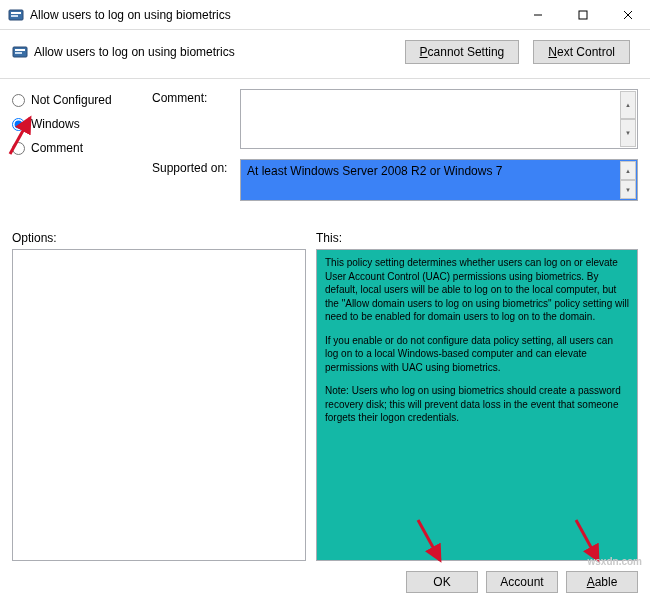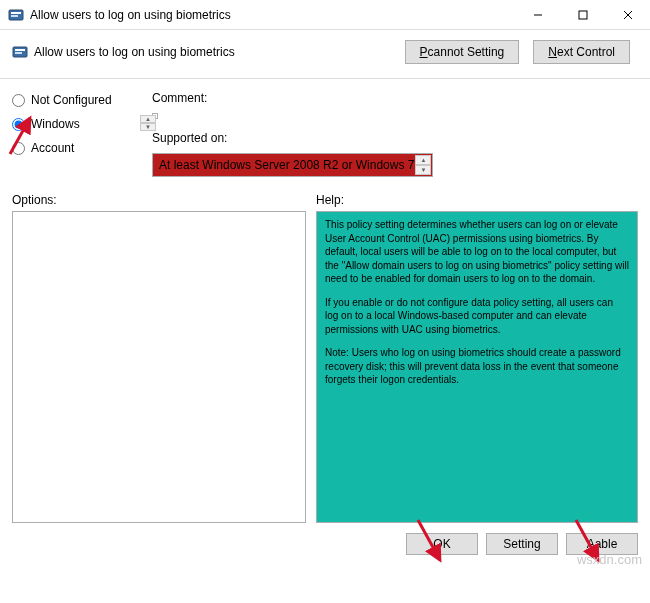--- a/index.html
+++ b/index.html
@@ -12,37 +12,37 @@
     .header .icon { width: 16px; height: 16px; }
     .header .title { flex: 1; font-size: 12px; }
     .navbtn { height: 24px; padding: 0 14px; background: #e1e1e1; border: 1px solid #adadad; display: flex; align-items: center; justify-content: center; margin-right: 8px; font-size: 12px; }
     .navbtn .ul { text-decoration: underline; }
     .midrow { display: flex; padding: 10px 12px 0 12px; gap: 16px; }
     .radios { width: 124px; padding-top: 4px; }
     .radio { display: flex; align-items: center; gap: 6px; margin-bottom: 10px; position: relative; }
     .radio input { margin: 0; }
     .radio label { font-size: 12px; }
     .fields { flex: 1; }
-    .fieldrow { display: flex; gap: 8px; margin-bottom: 10px; align-items: flex-start; flex-direction: column; }
+    .fieldrow { display: flex; gap: 8px; margin-bottom: 10px; align-items: flex-start; }
     .fieldlabel { width: 80px; font-size: 12px; padding-top: 2px; }
     .commentbox { flex: 1; height: 60px; border: 1px solid #abadb3; background: #fff; font-size: 12px; padding: 2px; resize: none; position: relative; }
-    .supportedbox { flex: 1; height: 30px; border: 1px solid #abadb3; background: #b91c1c; font-size: 12px; padding: 4px 18px 4px 6px; position: relative; white-space: nowrap; overflow: hidden; }
+    .supportedbox { flex: 1; height: 42px; border: 1px solid #abadb3; background: #3b82f6; font-size: 12px; padding: 4px 18px 4px 6px; position: relative; white-space: nowrap; overflow: hidden; }
     .spinner { position: absolute; right: 1px; top: 1px; bottom: 1px; width: 16px; display: flex; flex-direction: column; }
     .spinner div { flex: 1; background: #f0f0f0; border: 1px solid #c8c8c8; display: flex; align-items: center; justify-content: center; font-size: 6px; color: #606060; }
-    .lowerlabels { display: flex; padding: 6px 12px 4px 12px; }
+    .lowerlabels { display: flex; padding: 6px 12px 4px 12px; margin-top: 14px; }
     .lowerlabels .left { width: 304px; }
     .lower { display: flex; padding: 0 12px; gap: 10px; height: 312px; }
     .optbox { width: 294px; border: 1px solid #abadb3; background: #fff; }
     .helpbox { flex: 1; border: 1px solid #abadb3; background: #14b8a6; padding: 6px 8px; font-size: 10px; line-height: 1.35; overflow: auto; }
     .helpbox p { margin: 0 0 10px 0; }
     .footer { display: flex; justify-content: flex-end; align-items: center; padding: 10px 12px; gap: 8px; }
     .btn { width: 72px; height: 22px; background: #e1e1e1; border: 1px solid #adadad; display: flex; align-items: center; justify-content: center; font-size: 12px; }
     .btn .ul { text-decoration: underline; }
     .arrow { position: absolute; pointer-events: none; }
-    .watermark { position: absolute; color: #c8c8c8; font-size: 13px; }
+    .watermark { position: absolute; color: #c8c8c8; font-size: 10px; font-weight: bold; }
   </style>
 </head>
 <body>
 
 <div class="titlebar">
   <span class="icon">
     <svg viewBox="0 0 16 16">
         <rect x="1" y="3" width="14" height="10" rx="1" fill="#3a6ea5" stroke="#2a4b75"></rect>
         <rect x="3" y="5" width="10" height="2" fill="#fff"></rect>
         <rect x="3" y="8" width="7" height="2" fill="#cddff2"></rect>
@@ -91,21 +91,21 @@
     <div class="radio">
       <input type="radio" name="state" style="">
       <label>Not Configured</label>
     </div>
     <div class="radio">
       <input type="radio" name="state" checked="" style="">
       <label>Windows</label>
     </div>
     <div class="radio">
       <input type="radio" name="state" style="">
-      <label>Account</label>
+      <label>Comment</label>
     </div>
   </div>
   <div class="fields">
     <div class="fieldrow">
       <div class="fieldlabel">Comment:</div>
       <div class="commentbox">
         <span></span>
         <div class="spinner">
             <div>▲</div>
             <div>▼</div>
@@ -120,38 +120,38 @@
             <div>▲</div>
             <div>▼</div>
           </div>
       </div>
     </div>
   </div>
 </div>
 
 <div class="lowerlabels">
   <div class="left">Options:</div>
-  <div>Help:</div>
+  <div>This:</div>
 </div>
 
 <div class="lower">
   <div class="optbox"></div>
   <div class="helpbox">
     <p>This policy setting determines whether users can log on or elevate User Account Control (UAC) permissions using biometrics.  By default, local users will be able to log on to the local computer, but the "Allow domain users to log on using biometrics" policy setting will need to be enabled for domain users to log on to the domain.</p>
     <p>If you enable or do not configure data policy setting, all users can log on to a local Windows-based computer and can elevate permissions with UAC using biometrics.</p>
     <p>Note: Users who log on using biometrics should create a password recovery disk; this will prevent data loss in the event that someone forgets their logon credentials.</p>
   </div>
 </div>
 
 <div class="footer">
   <div class="btn">
       <span>OK</span>
     </div>
   <div class="btn">
-      <span>Setting</span>
+      <span>Account</span>
     </div>
   <div class="btn">
       <span class="ul">A</span>
       <span>able</span>
     </div>
 </div>
 
 <svg class="arrow" style="left:4px; top:112px;" width="36" height="48">
   <defs>
       <marker id="ah1" markerWidth="6" markerHeight="6" refX="5" refY="3" orient="auto">

